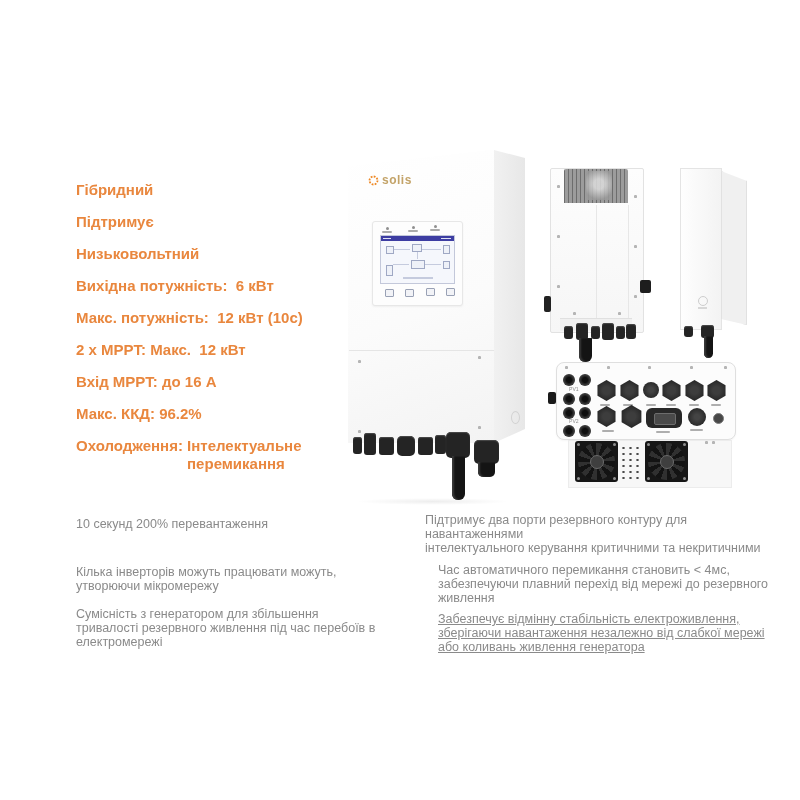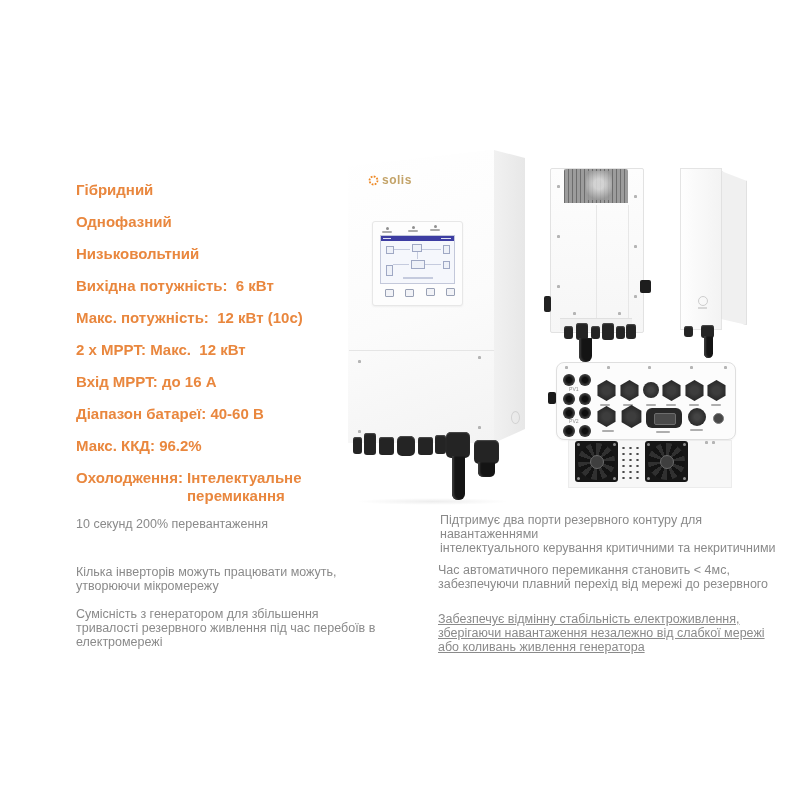--- a/index.html
+++ b/index.html
@@ -102,27 +102,26 @@
   #vent-dots{position:absolute;left:612px;top:445px;width:22px;height:37px;
     background-image:radial-gradient(#4a4a4a 1px,transparent 1.4px);background-size:7px 6px;}
 </style>
 </head>
 <body>
 
 <div id="canvas">
 
   <div id="spec-list">
     <div class="spec-line">Гібридний</div>
-    <div class="spec-line">Однофазний</div>
+    <div class="spec-line">Підтримує</div>
     <div class="spec-line">Низьковольтний</div>
     <div class="spec-line">Вихідна потужність:  6 кВт</div>
     <div class="spec-line">Макс. потужність:  12 кВт (10c)</div>
     <div class="spec-line">2 x MPPT: Макс.  12 кВт</div>
     <div class="spec-line">Вхід MPPT: до 16 А</div>
-    <div class="spec-line">Діапазон батареї: 40-60 В</div>
     <div class="spec-line">Макс. ККД: 96.2%</div>
     <div class="spec-line"><span>Охолодження: </span><span class="cooling-value">Інтелектуальне перемикання</span></div>
   </div>
 
   <div id="front-face"></div>
   <div id="front-side"></div>
   <div id="front-seam"></div>
 
   <div id="front-logo">
     <svg width="13" height="13" viewBox="0 0 13 13">
@@ -281,28 +280,29 @@
   <div class="note-para" style="left:68px;top:565px;">
     <div class="note-line">Кілька інверторів можуть працювати можуть,</div>
     <div class="note-line">утворюючи мікромережу</div>
   </div>
   <div class="note-para" style="left:68px;top:607px;">
     <div class="note-line">Сумісність з генератором для збільшення</div>
     <div class="note-line">тривалості резервного живлення під час перебоїв в</div>
     <div class="note-line">електромережі</div>
   </div>
 
-  <div class="note-para" style="left:432px;top:513px;">
+  <div class="note-para" style="left:417px;top:513px;">
     <div class="note-line">Підтримує два порти резервного контуру для</div>
     <div class="note-line">навантаженнями</div>
     <div class="note-line">інтелектуального керування критичними та некритичними</div>
   </div>
   <div class="note-para" style="left:430px;top:563px;">
     <div class="note-line">Час автоматичного перемикання становить &lt; 4мс,</div>
     <div class="note-line">забезпечуючи плавний перехід від мережі до резервного</div>
+    <div class="note-line">живлення</div>
   </div>
   <div class="note-para" style="left:430px;top:612px;text-decoration:underline;">
     <div class="note-line">Забезпечує відмінну стабільність електроживлення,</div>
     <div class="note-line">зберігаючи навантаження незалежно від слабкої мережі</div>
     <div class="note-line">або коливань живлення генератора</div>
   </div>
 
 </div>
 
 </body></html>

